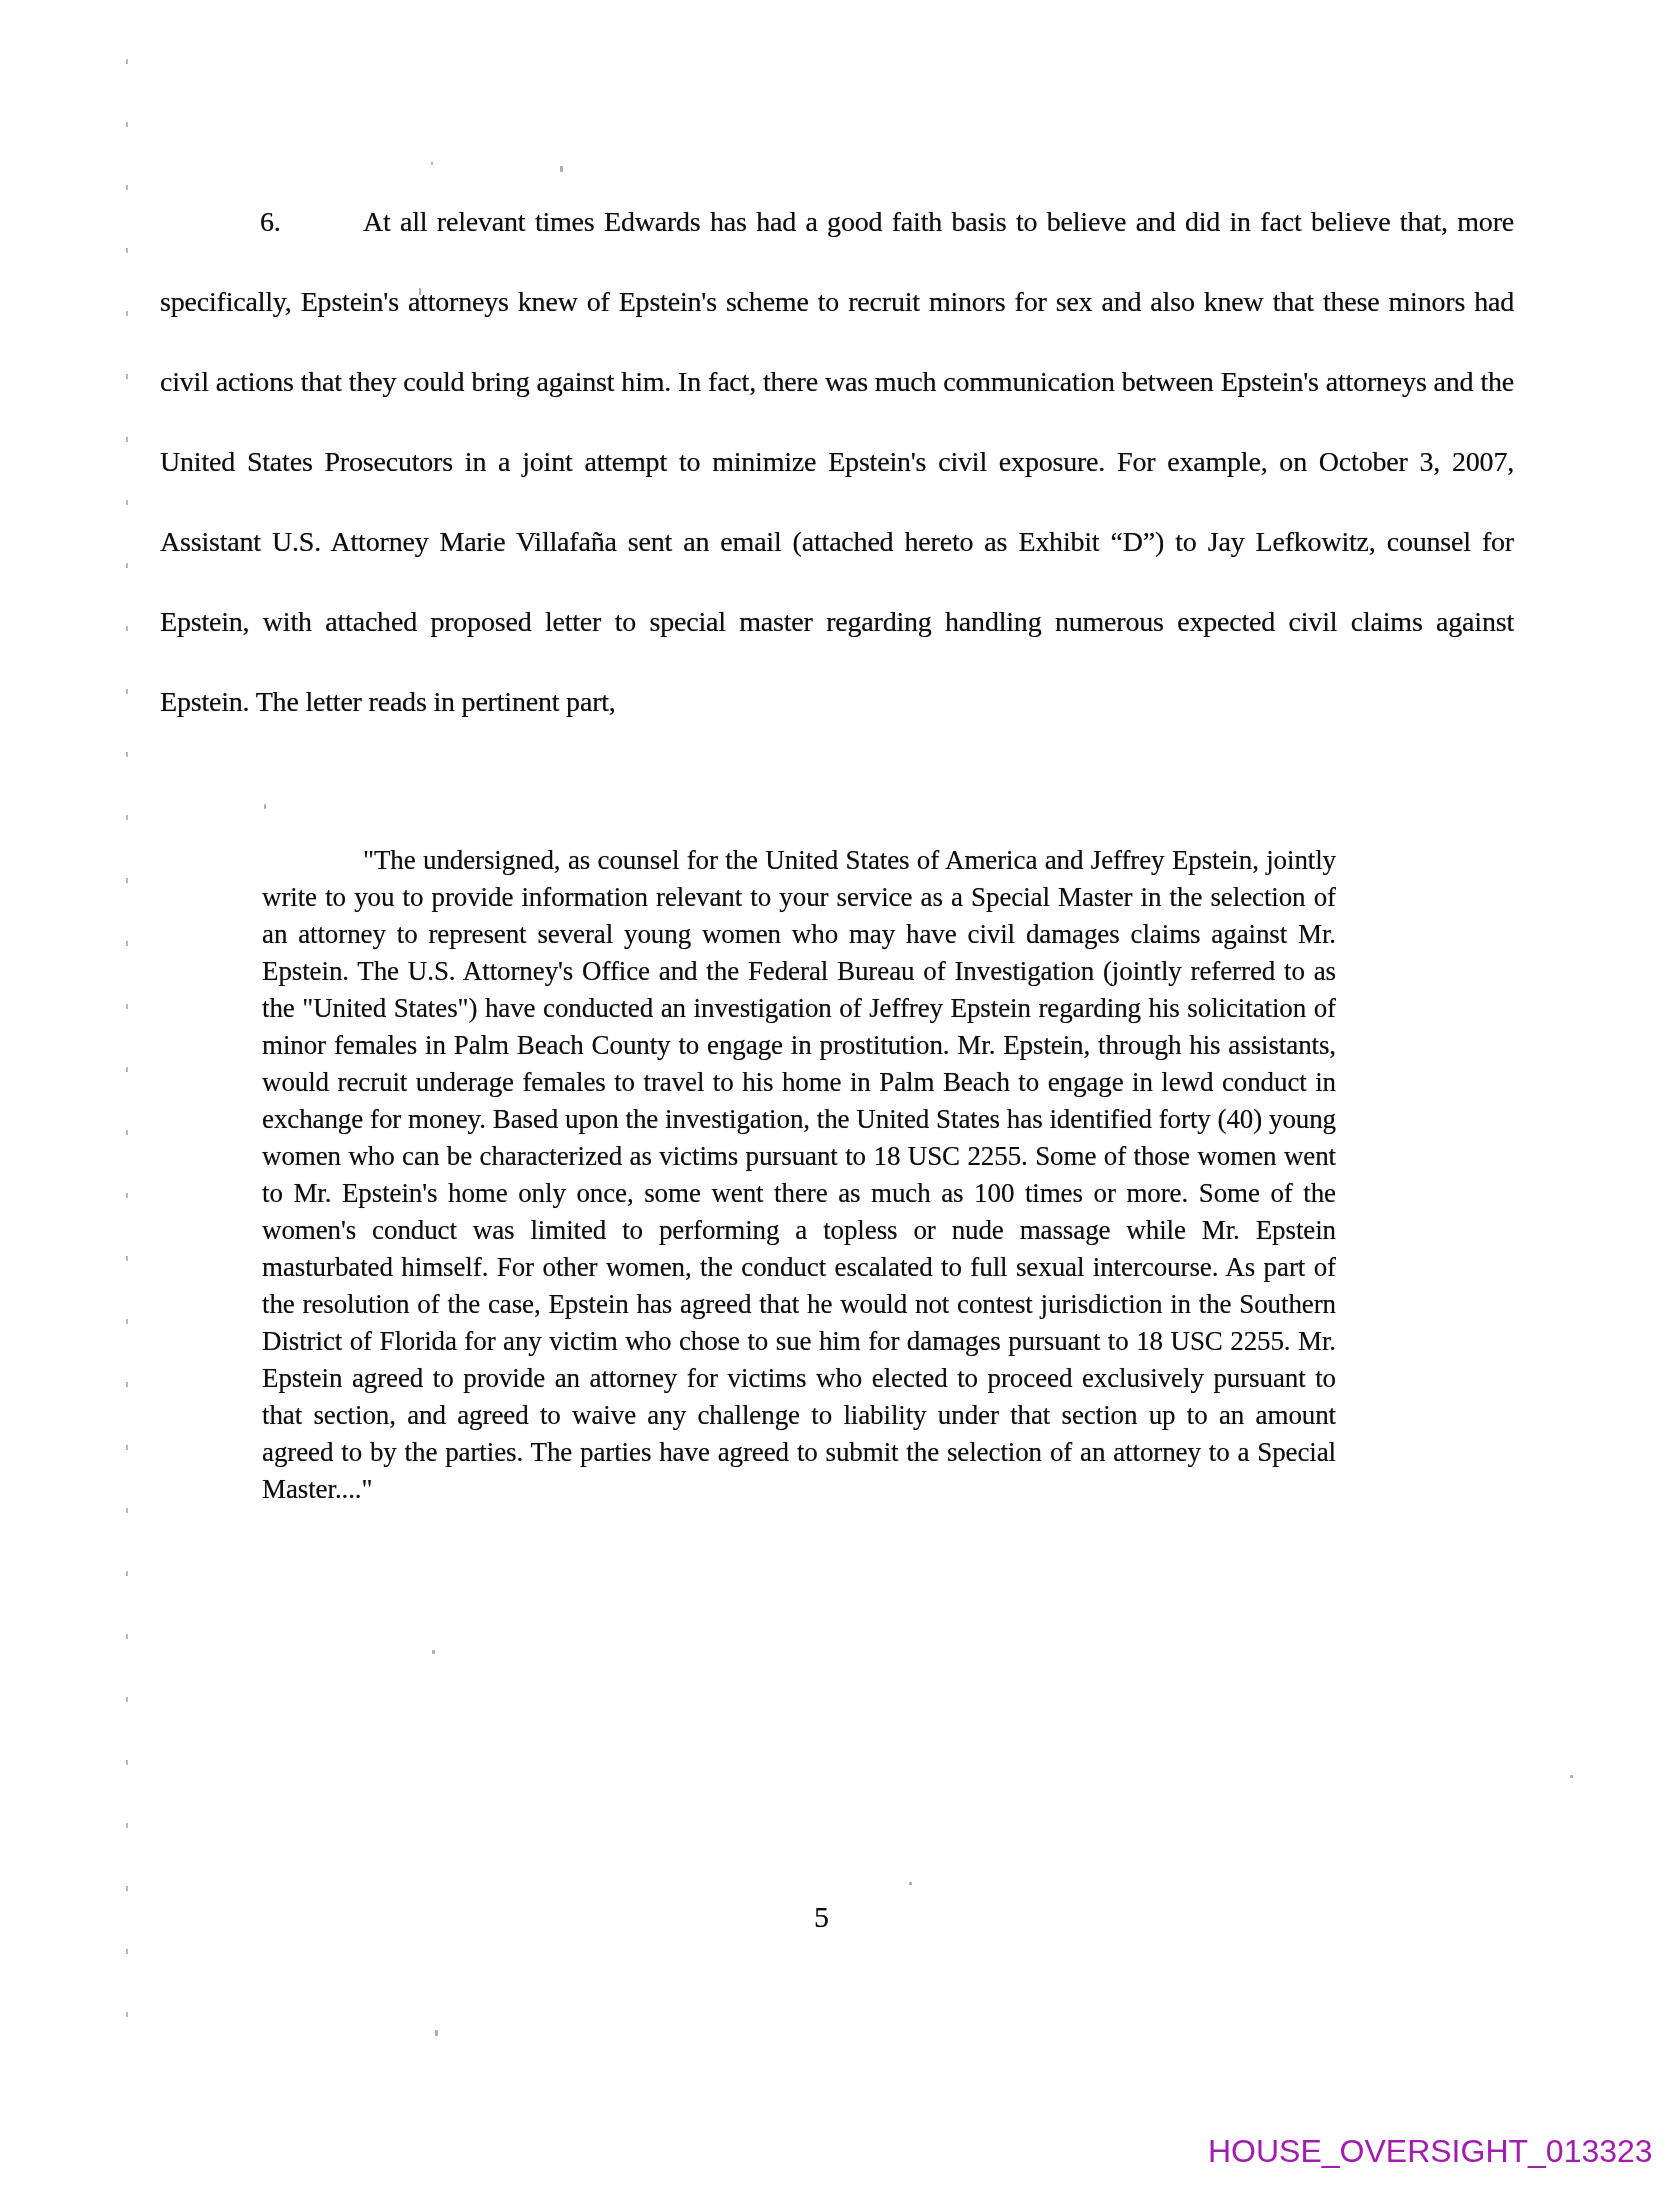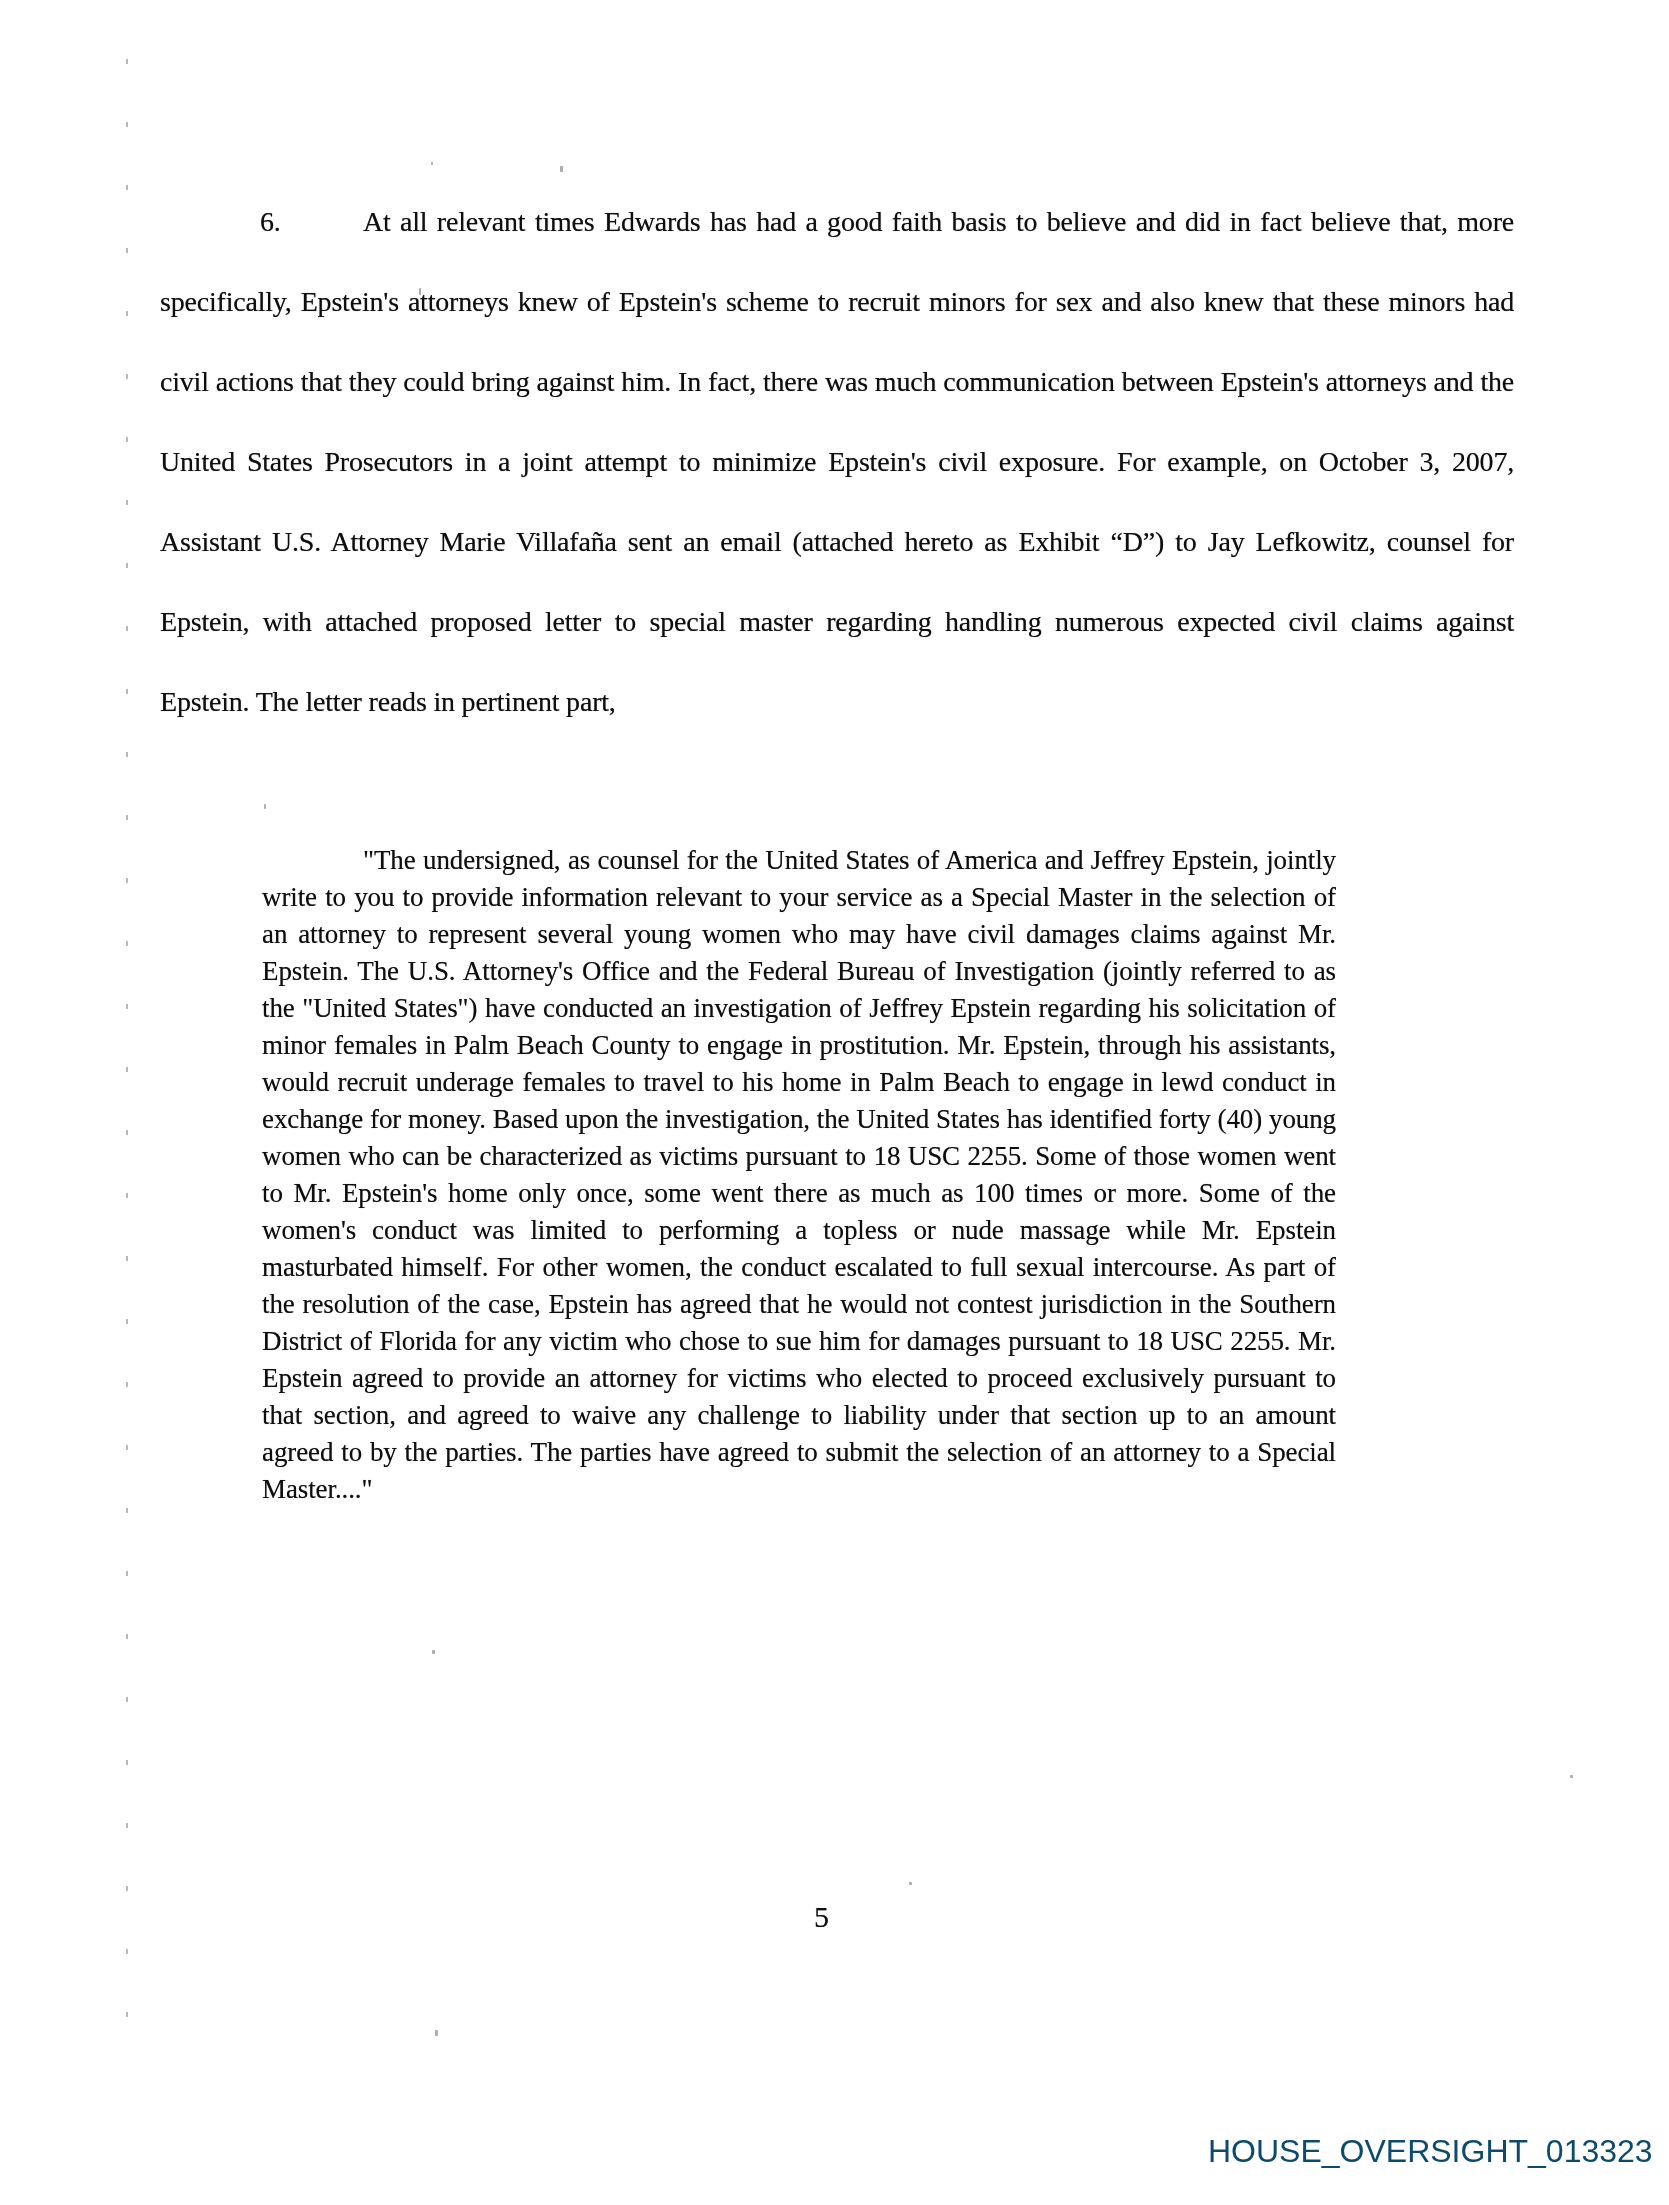--- a/index.html
+++ b/index.html
@@ -51,21 +51,21 @@
     text-align: center;
     font-size: 30px;
     text-shadow: 0 0 0.7px rgba(0,0,0,0.5);
   }
   .bates {
     position: absolute;
     top: 2133px;
     right: 16.4px;
     font-family: "Liberation Sans", sans-serif;
     font-size: 32px;
-    color: #0c4a6e;
+    color: #a21caf;
   }
   
   .margin-artifact {
     position: absolute;
     left: 126px;
     top: 59px;
     width: 2px;
     height: 2003px;
     background: repeating-linear-gradient(
       to bottom,

